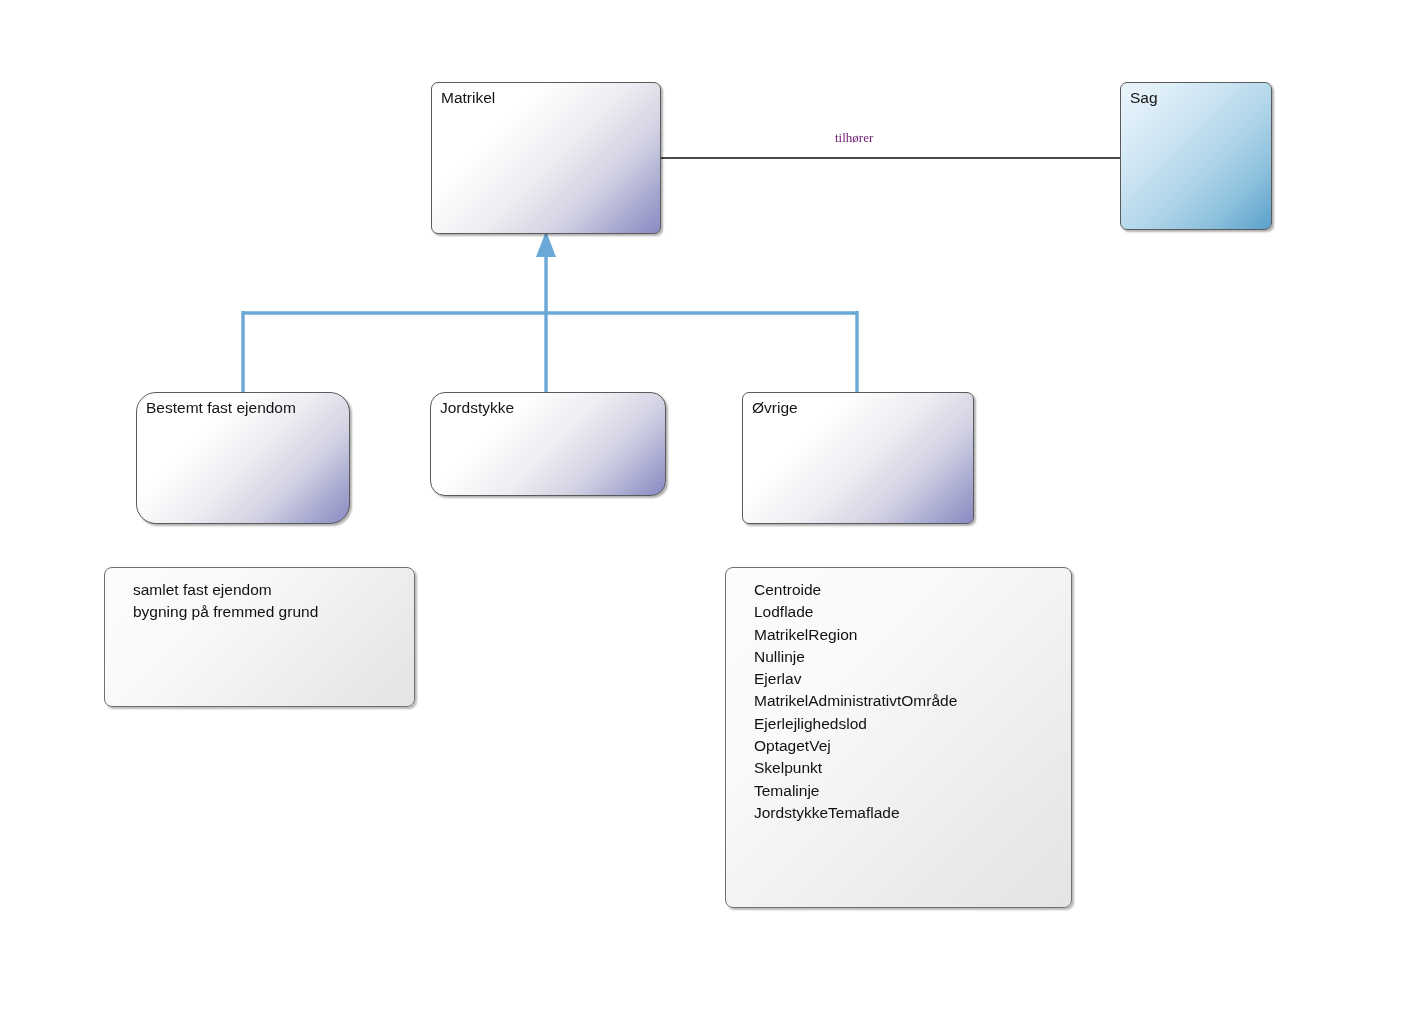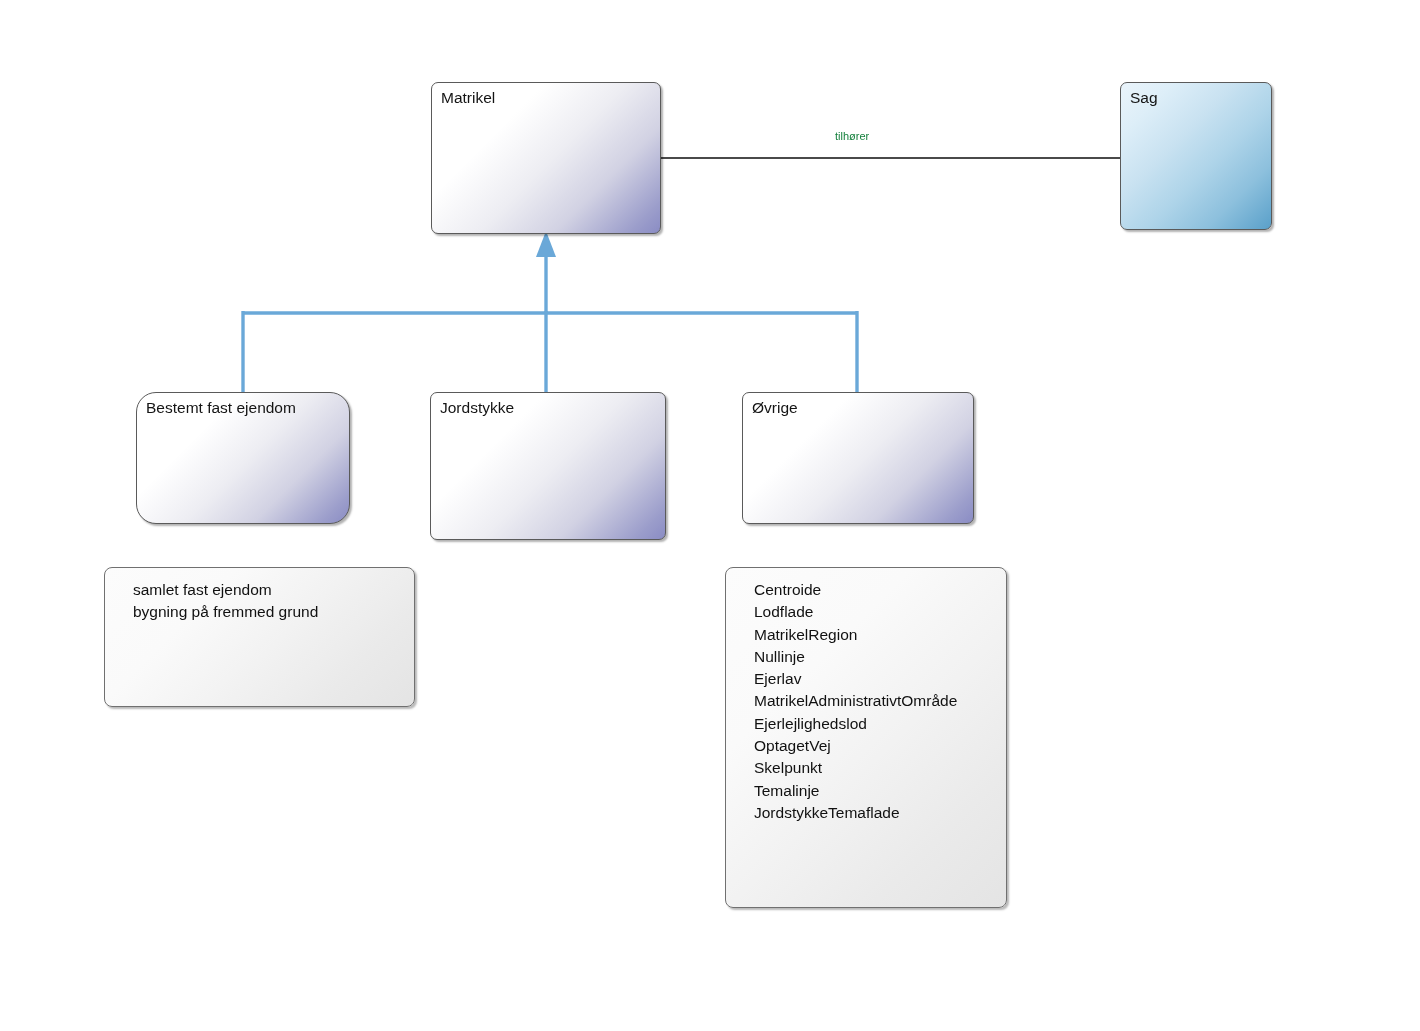--- a/index.html
+++ b/index.html
@@ -94,23 +94,24 @@
   .note-line {
     font-size: 15.5px;
     color: #111111;
     line-height: 22.3px;
     white-space: nowrap;
   }
 
   
   .edge-label {
     position: absolute;
-    font-size: 11px;
-    color: #15803d;
+    font-size: 13px;
+    color: #701a75;
     white-space: nowrap;
+    font-family: Liberation Serif, serif;
   }
 </style>
 </head>
 <body>
 
 <div id="canvas">
 
   <svg id="wires" viewBox="0 0 1420 1031" width="1420" height="1031">
 
     <line x1="661" y1="158" x2="1120" y2="158" stroke="#4a4a4a" stroke-width="2"></line>
@@ -135,34 +136,34 @@
   </div>
 
   <div class="uml-box fill-blue" style="left:1120px; top:82px; width:152px; height:148px;">
     <div class="box-title">Sag</div>
   </div>
 
   <div class="uml-box fill-white" style="left:136px; top:392px; width:214px; height:132px;border-radius:20px;">
     <div class="box-title">Bestemt fast ejendom</div>
   </div>
 
-  <div class="uml-box fill-white" style="left:430px; top:392px; width:236px; height:148px;">
+  <div class="uml-box fill-white" style="left:430px; top:392px; width:236px; height:104px;border-radius:15px;">
     <div class="box-title">Jordstykke</div>
   </div>
 
   <div class="uml-box fill-white" style="left:742px; top:392px; width:232px; height:132px;">
     <div class="box-title">Øvrige</div>
   </div>
 
   <div class="note-box" style="left:104px; top:567px; width:311px; height:140px;">
     <div class="note-line">samlet fast ejendom</div>
     <div class="note-line">bygning på fremmed grund</div>
   </div>
 
-  <div class="note-box" style="left:725px; top:567px; width:282px; height:341px;">
+  <div class="note-box" style="left:725px; top:567px; width:347px; height:341px;">
     <div class="note-line">Centroide</div>
     <div class="note-line">Lodflade</div>
     <div class="note-line">MatrikelRegion</div>
     <div class="note-line">Nullinje</div>
     <div class="note-line">Ejerlav</div>
     <div class="note-line">MatrikelAdministrativtOmråde</div>
     <div class="note-line">Ejerlejlighedslod</div>
     <div class="note-line">OptagetVej</div>
     <div class="note-line">Skelpunkt</div>
     <div class="note-line">Temalinje</div>

